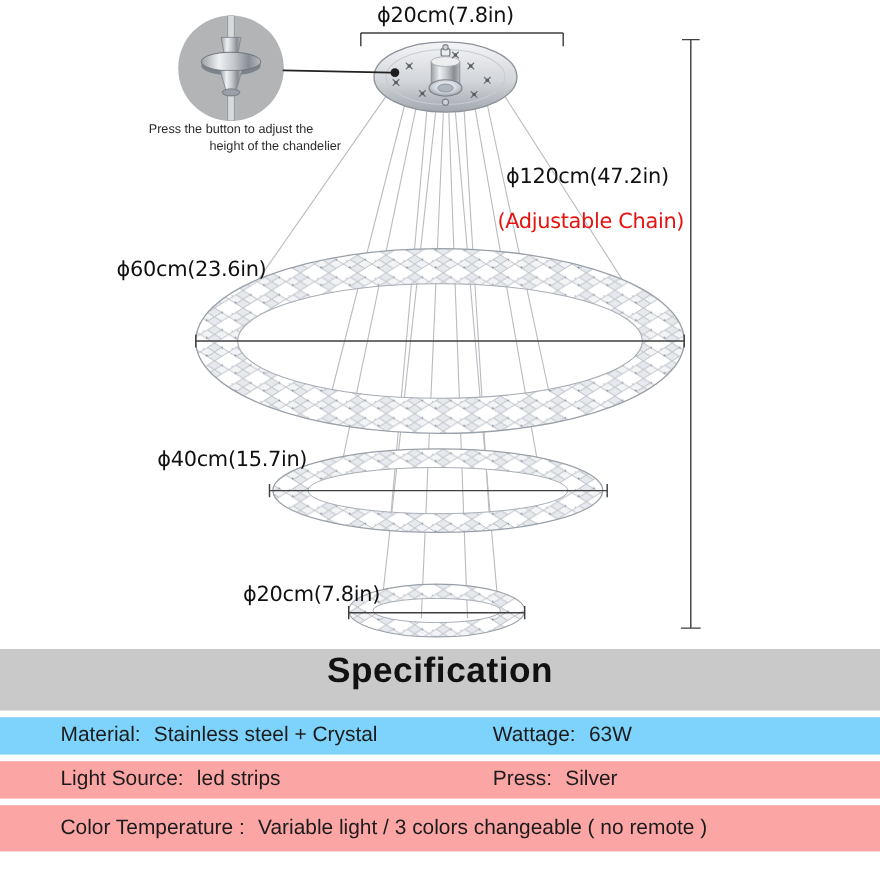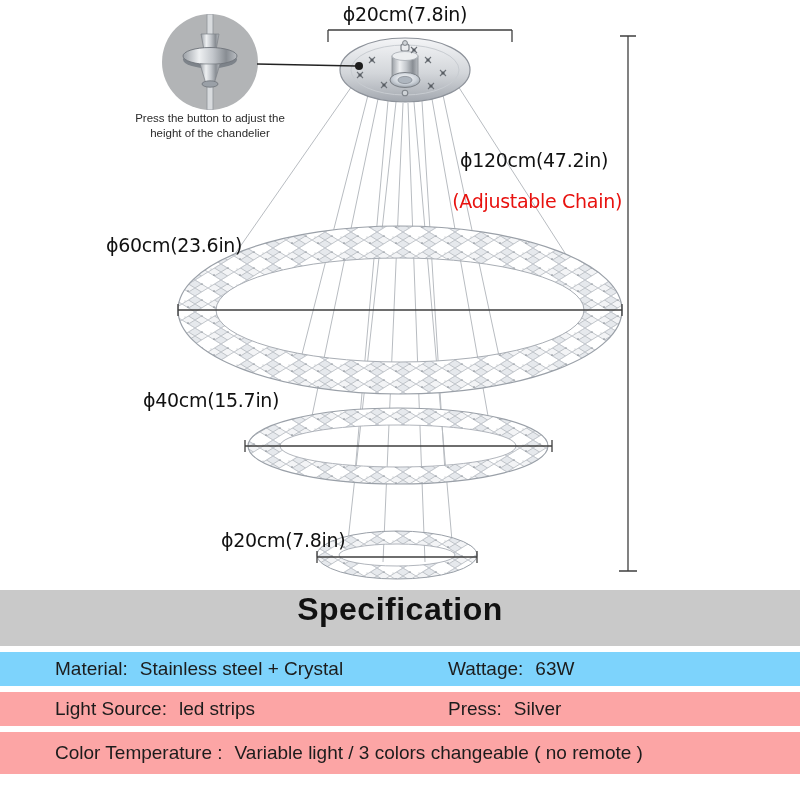--- a/index.html
+++ b/index.html
@@ -176,26 +176,26 @@
   </svg>
 
   <div class="dim-label" style="left:305px;top:3px;width:200px;text-align:center;">ϕ20cm(7.8in)</div>
 
   <div class="dim-label" style="left:460px;top:149px;width:162px;">ϕ120cm(47.2in)</div>
 
   <div class="dim-note" style="left:430px;top:174px;width:192px;text-align:right;">(Adjustable Chain)</div>
 
   <div class="dim-label" style="left:106px;top:234px;">ϕ60cm(23.6in)</div>
 
-  <div class="dim-label" style="left:143px;top:389px;">ϕ40cm(15.7in)</div>
+  <div class="dim-label" style="left:143px;top:407px;">ϕ40cm(15.7in)</div>
 
   <div class="dim-label" style="left:221px;top:529px;">ϕ20cm(7.8in)</div>
 
   <div class="inset-caption" style="top:111px;">Press the button to adjust the</div>
-  <div class="inset-caption" style="top:126px;">height of the chandelier</div>
+  <div class="inset-caption" style="top:126px;text-align:right;">height of the chandelier</div>
 
   <div class="spec">
     <div class="spec-header">Specification</div>
 
     <div class="spec-row row-light">
       <div class="cell cell-left">
         <span class="lab">Material:</span>
         <span class="val">Stainless steel + Crystal</span>
       </div>
       <div class="cell cell-right">

